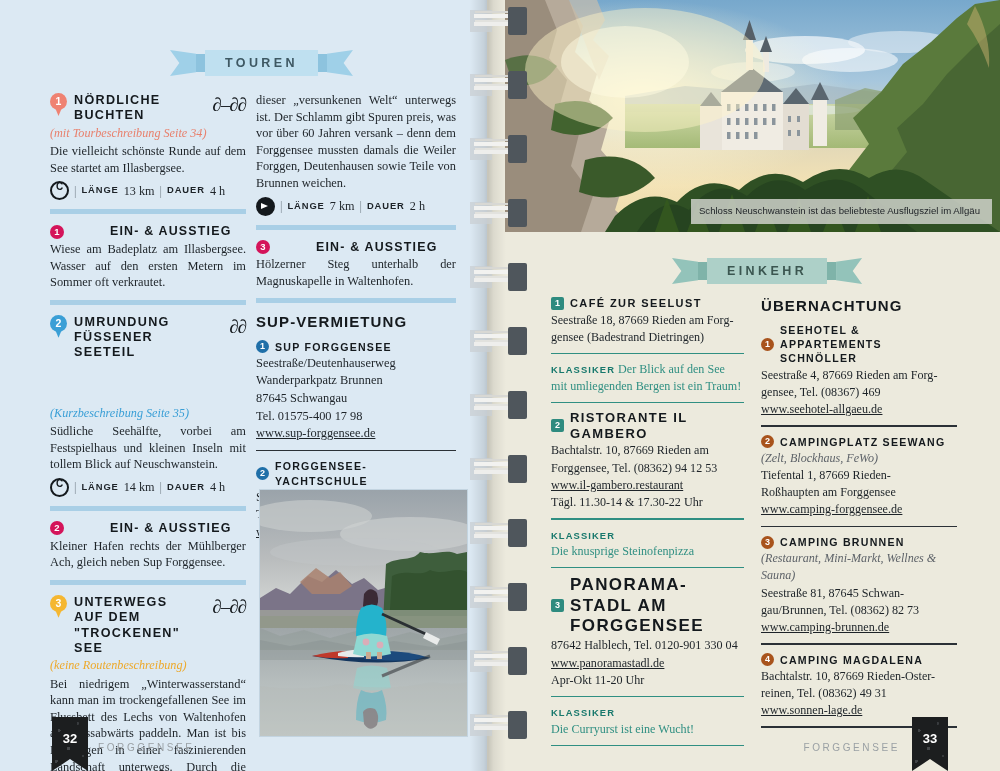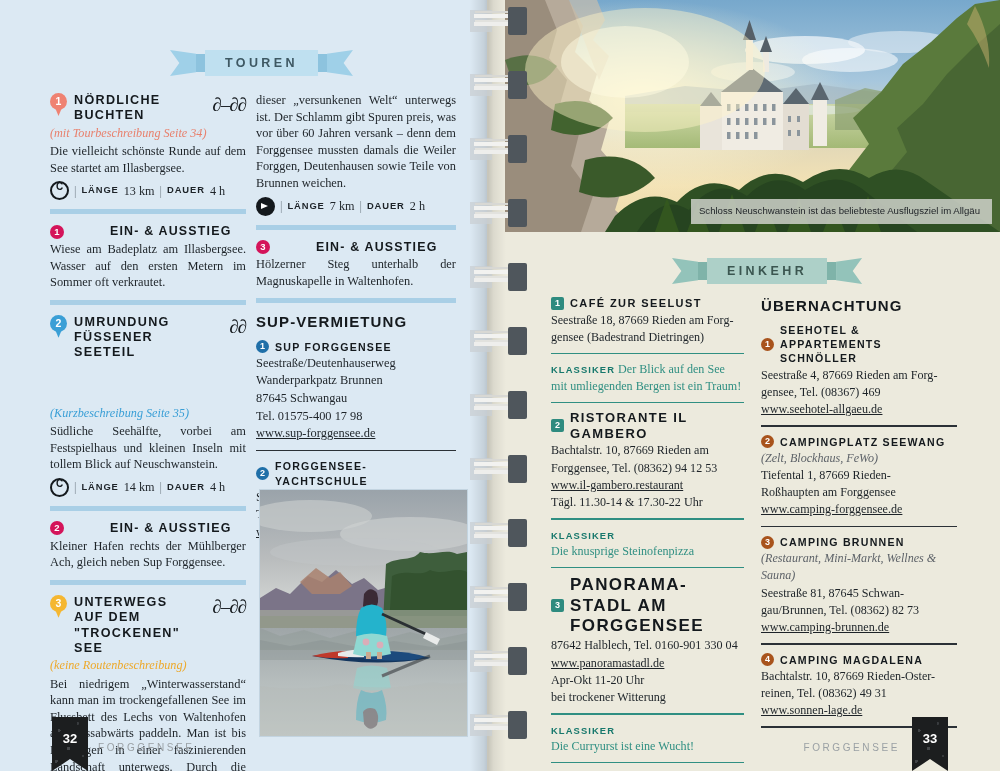--- a/index.html
+++ b/index.html
@@ -506,24 +506,23 @@
       <div><b>KLASSIKER</b></div>
       <div>Die knusprige Steinofenpizza</div>
     </div>
     <div class="rule-green"></div>
 
     <div class="entry">
       <div class="entry-head">
         <span class="sq teal">3</span>
         <span class="nm" style="font-size:17px;letter-spacing:1.4px;line-height:1.2;">PANORAMA-STADL AM FORGGENSEE</span>
       </div>
-      <div class="ln">87642 Halblech, Tel. 0160-901 330 04</div>
+      <div class="ln">87642 Halblech, Tel. 0120-901 330 04</div>
       <div class="ln"><a class="lnk" href="#">www.panoramastadl.de</a></div>
       <div class="ln">Apr-Okt 11-20 Uhr</div>
-      <div class="ln">bei trockener Witterung</div>
     </div>
     <div class="rule-green"></div>
     <div class="klass">
       <div><b>KLASSIKER</b></div>
       <div>Die Curryurst ist eine Wucht!</div>
     </div>
     <div class="rule-green"></div>
   </div>
 
   <div class="rcol c2">

